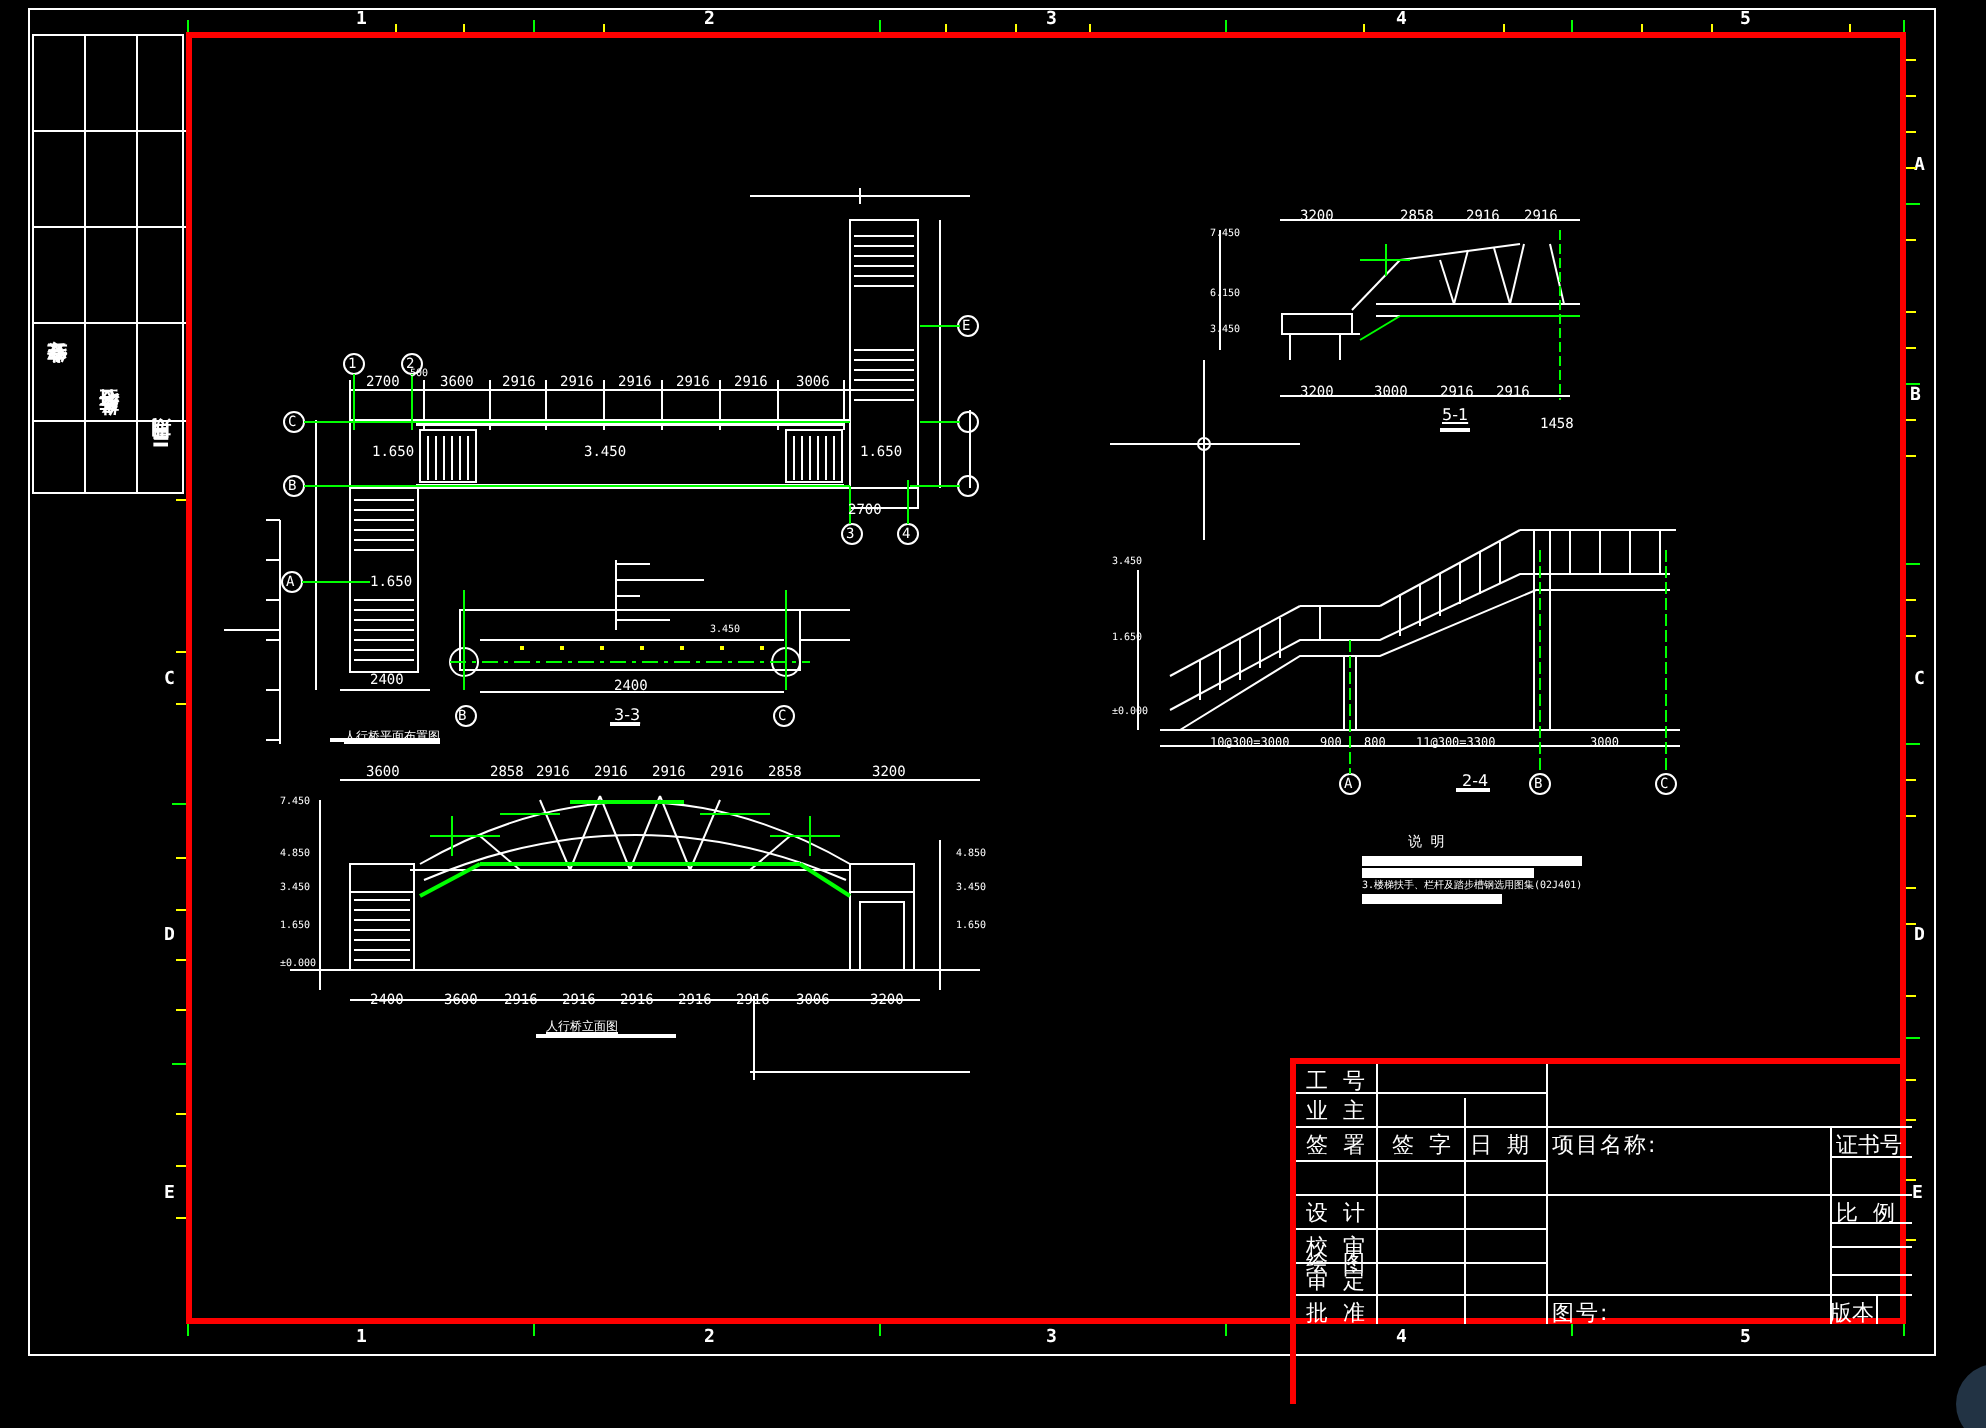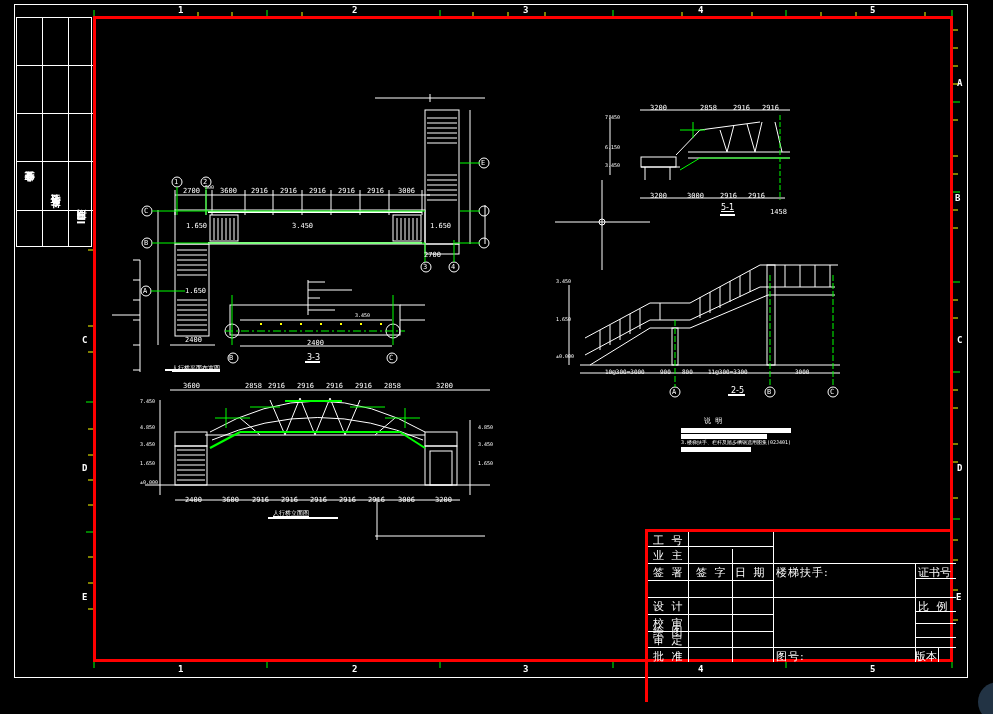--- a/index.html
+++ b/index.html
@@ -379,21 +379,21 @@
   <div class="note-bar" style="left:681px;top:428px;width:110px;"></div>
   <div class="note-bar" style="left:681px;top:434px;width:86px;"></div>
   <div class="note-bar" style="left:681px;top:447px;width:70px;"></div>
   <span class="label-small" style="left:704px;top:416px;font-size:7px;">说 明</span>
   <span class="label-small" style="left:681px;top:439px;font-size:5px;">3.楼梯扶手、栏杆及踏步槽钢选用图集(02J401)</span>
 
   <span class="cad-title" style="left:172px;top:364px;font-size:6px;">人行桥平面布置图</span>
   <span class="cad-title" style="left:307px;top:353px;text-align:right;">3-3</span>
   <span class="cad-title" style="left:273px;top:509px;font-size:6px;">人行桥立面图</span>
   <span class="cad-title" style="left:721px;top:203px;">5-1</span>
-  <span class="cad-title" style="left:731px;top:386px;">2-5</span>
+  <span class="cad-title" style="left:731px;top:386px;">2-4</span>
 
   <span class="label-small" style="left:183px;top:187px;">2700</span>
   <span class="label-small" style="left:205px;top:184px;font-size:5px;">500</span>
   <span class="label-small" style="left:220px;top:187px;">3600</span>
   <span class="label-small" style="left:251px;top:187px;">2916</span>
   <span class="label-small" style="left:280px;top:187px;">2916</span>
   <span class="label-small" style="left:309px;top:187px;">2916</span>
   <span class="label-small" style="left:338px;top:187px;">2916</span>
   <span class="label-small" style="left:367px;top:187px;">2916</span>
   <span class="label-small" style="left:398px;top:187px;">3006</span>
@@ -504,21 +504,21 @@
     <span class="tb-txt" style="left:5px;top:1px;">工 号</span>
     <span class="tb-txt" style="left:5px;top:16px;text-align:center;">业 主</span>
     <span class="tb-txt" style="left:5px;top:33px;">签 署</span>
     <span class="tb-txt" style="left:5px;top:60px;margin-top:32px;">绘 图</span>
     <span class="tb-txt" style="left:5px;top:67px;">设 计</span>
     <span class="tb-txt" style="left:5px;top:84px;">校 审</span>
     <span class="tb-txt" style="left:5px;top:101px;">审 定</span>
     <span class="tb-txt" style="left:5px;top:117px;">批 准</span>
     <span class="tb-txt" style="left:48px;top:33px;">签 字</span>
     <span class="tb-txt" style="left:87px;top:33px;">日 期</span>
-    <span class="tb-txt" style="left:128px;top:33px;letter-spacing:1px;">楼梯扶手:</span>
+    <span class="tb-txt" style="left:128px;top:33px;letter-spacing:1px;">项目名称:</span>
     <span class="tb-txt" style="left:270px;top:33px;letter-spacing:0;">证书号</span>
     <span class="tb-txt" style="left:270px;top:67px;text-decoration:underline;">比 例</span>
     <span class="tb-txt" style="left:128px;top:117px;letter-spacing:1px;text-align:right;">图号:</span>
     <span class="tb-txt" style="left:267px;top:117px;letter-spacing:0;">版本</span>
   </div>
 
   <div class="scroll-corner"></div>
 </div>
 
 </body></html>

